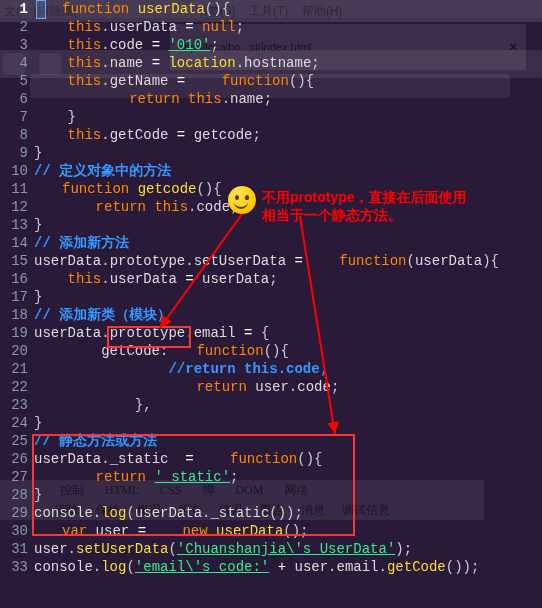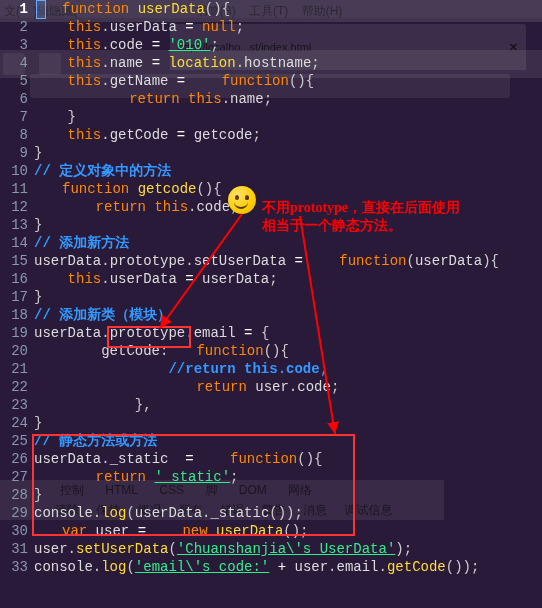--- a/index.html
+++ b/index.html
@@ -27,21 +27,21 @@
   .stage{position:relative;width:542px;height:608px;}
 
   
   .ghost-menu{position:absolute;top:0;left:0;width:542px;height:22px;background:rgba(200,200,200,.15);color:rgba(0,0,0,.55);font-family:sans-serif;font-size:12px;line-height:22px;padding-left:4px;}
   .ghost-menu span{margin-right:10px;opacity:.8;}
   .ghost-toolbar{position:absolute;top:22px;left:0;width:542px;height:28px;background:rgba(200,200,200,.12);}
   .ghost-tab{position:absolute;top:24px;left:170px;width:340px;height:22px;background:rgba(200,200,200,.12);border-radius:3px 3px 0 0;font-family:sans-serif;font-size:11px;color:rgba(0,0,0,.6);line-height:22px;padding:12px 8px;}
   .ghost-tab .x{float:right;font-weight:bold;}
   .ghost-addr{position:absolute;top:50px;left:30px;width:480px;height:24px;background:rgba(255,255,255,.07);border-radius:3px;}
   .ghost-icon{display:inline-block;width:22px;height:22px;margin:3px;border-radius:3px;background:rgba(255,255,255,.06);vertical-align:top;}
-  .ghost-firebug{position:absolute;top:480px;left:0;width:444px;height:40px;background:rgba(200,200,200,.10);font-family:Liberation Sans, sans-serif;font-size:12px;color:rgba(0,0,0,.55);}
+  .ghost-firebug{position:absolute;top:480px;left:0;width:484px;height:40px;background:rgba(200,200,200,.10);font-family:Liberation Serif, serif;font-size:12px;color:rgba(0,0,0,.55);}
   .ghost-firebug .tabs{position:absolute;top:2px;left:60px;}
   .ghost-firebug .tabs span{margin-right:18px;}
   .ghost-firebug .sub{position:absolute;top:22px;left:55px;font-size:12px;}
   .ghost-firebug .sub span{margin-right:14px;}
 
   
   .editor{position:absolute;top:0;left:0;width:542px;}
   .code-line{display:flex;align-items:flex-start;white-space:pre;height:18px;line-height:18px;}
   .gutter{width:28px;text-align:right;padding-right:6px;color:var(--line);background:transparent;user-select:none;flex-shrink:0;}
   .gutter.current{color:#fff;font-weight:bold;}
@@ -149,21 +149,21 @@
 
   <div class="cursor-box" style="top:0px;left:36px;width:8px;height:17px;"></div>
 
   <div class="red-box" style="top:326px;left:107px;width:80px;height:18px;"></div>
   <div class="red-box" style="top:434px;left:32px;width:319px;height:98px;"></div>
 
   <div class="smiley" style="top:186px;left:228px;">
       <div class="mouth"></div>
     </div>
 
-  <div class="red-text" style="top:199px;left:262px;width:270px;font-family:Liberation Serif, serif;">
+  <div class="red-text" style="top:188px;left:262px;width:270px;">
     <div>不用prototype，直接在后面使用</div>
     <div>相当于一个静态方法。</div>
   </div>
 
   <svg class="arrow" style="top:210px;left:150px;" width="100" height="130">
     <defs>
         <marker id="ah1" markerWidth="8" markerHeight="8" refX="6" refY="3" orient="auto">
           <path d="M0,0 L6,3 L0,6 Z" fill="#ff0000"></path>
         </marker>
       </defs>

